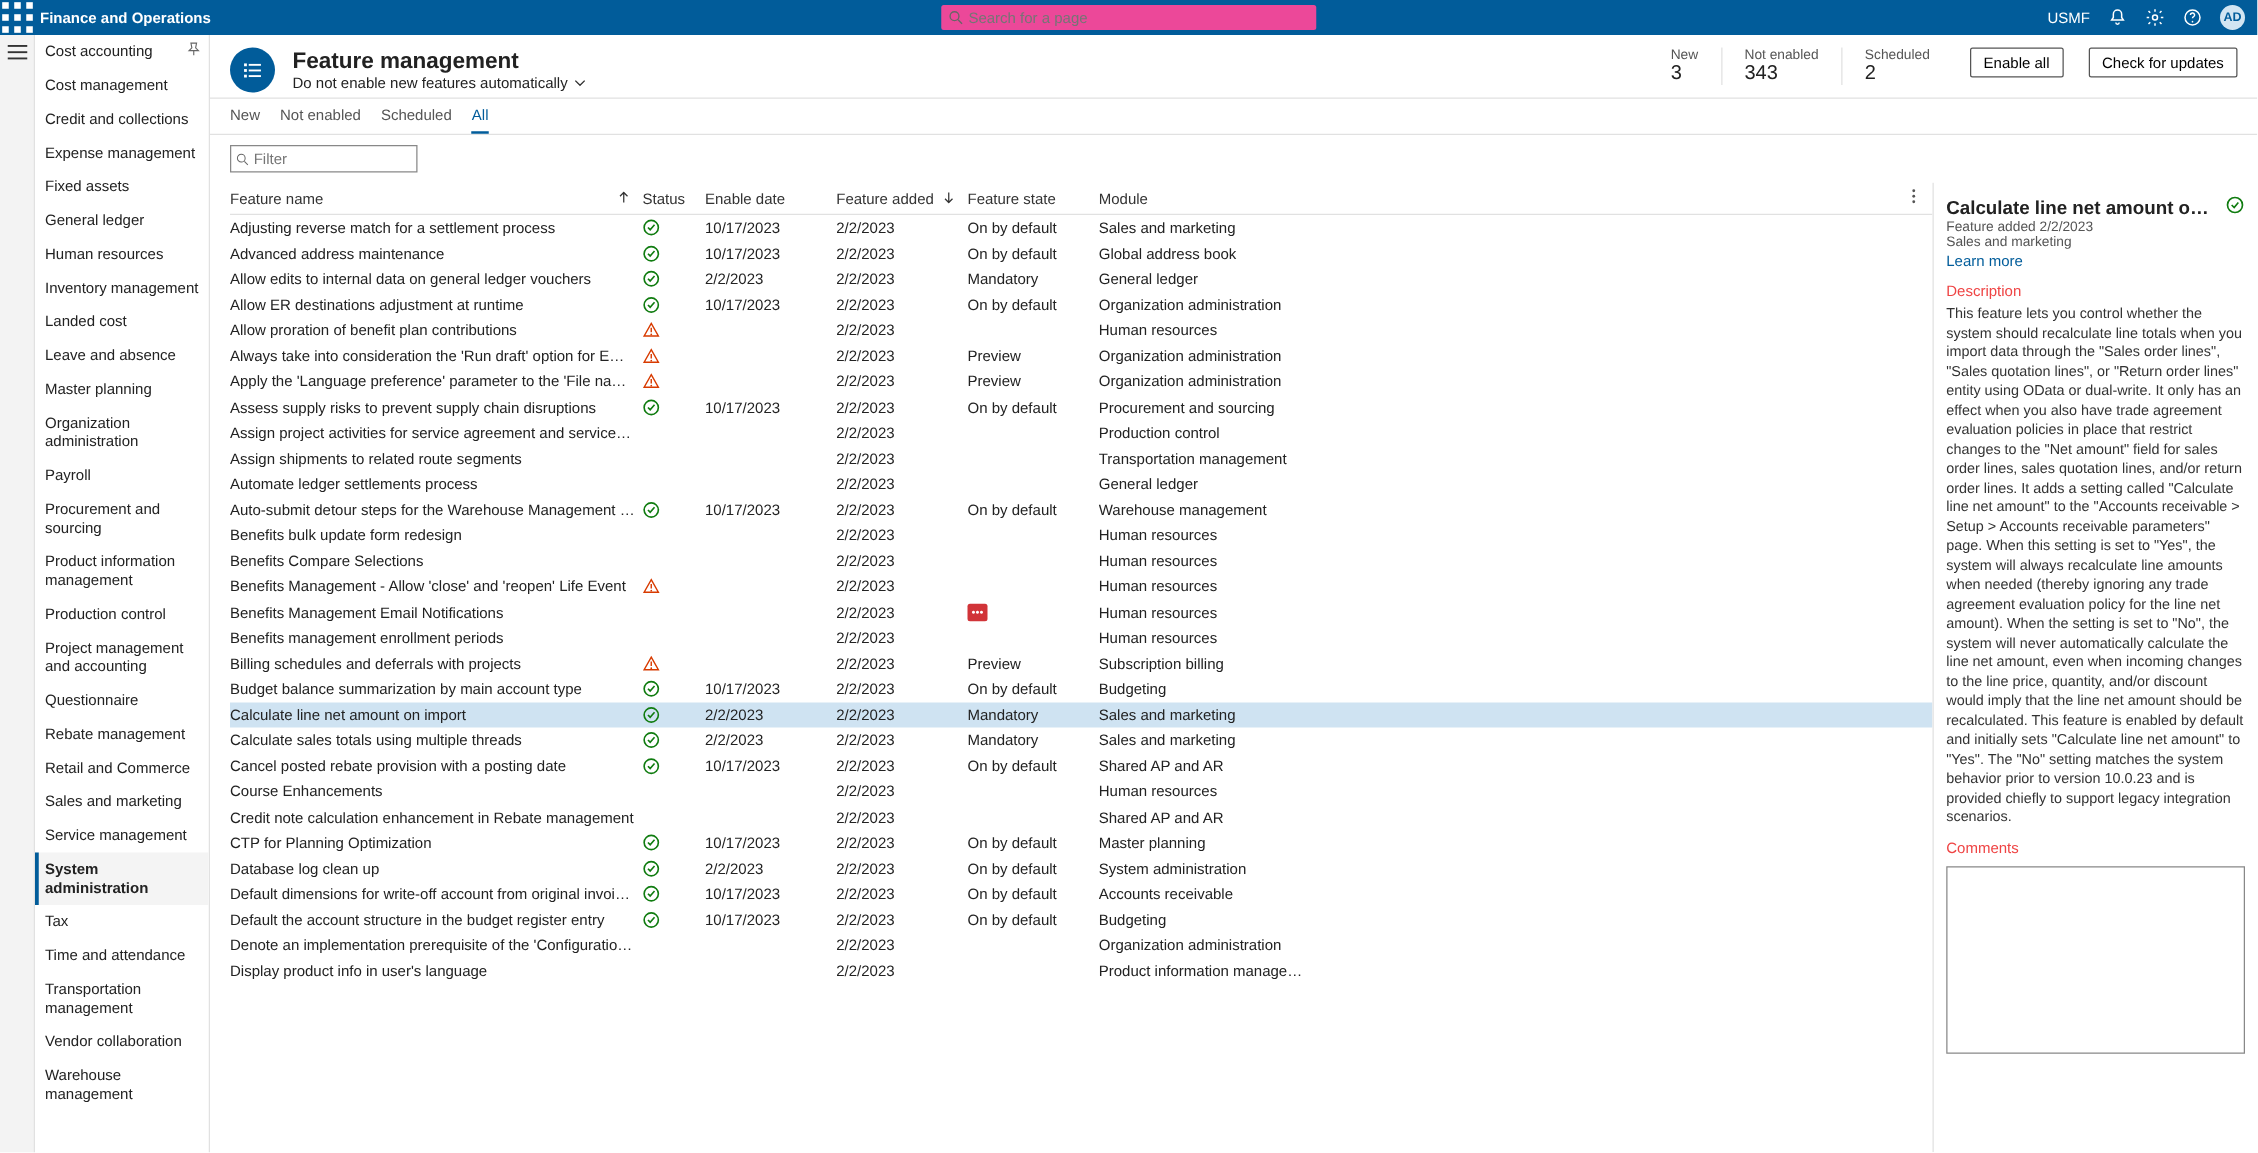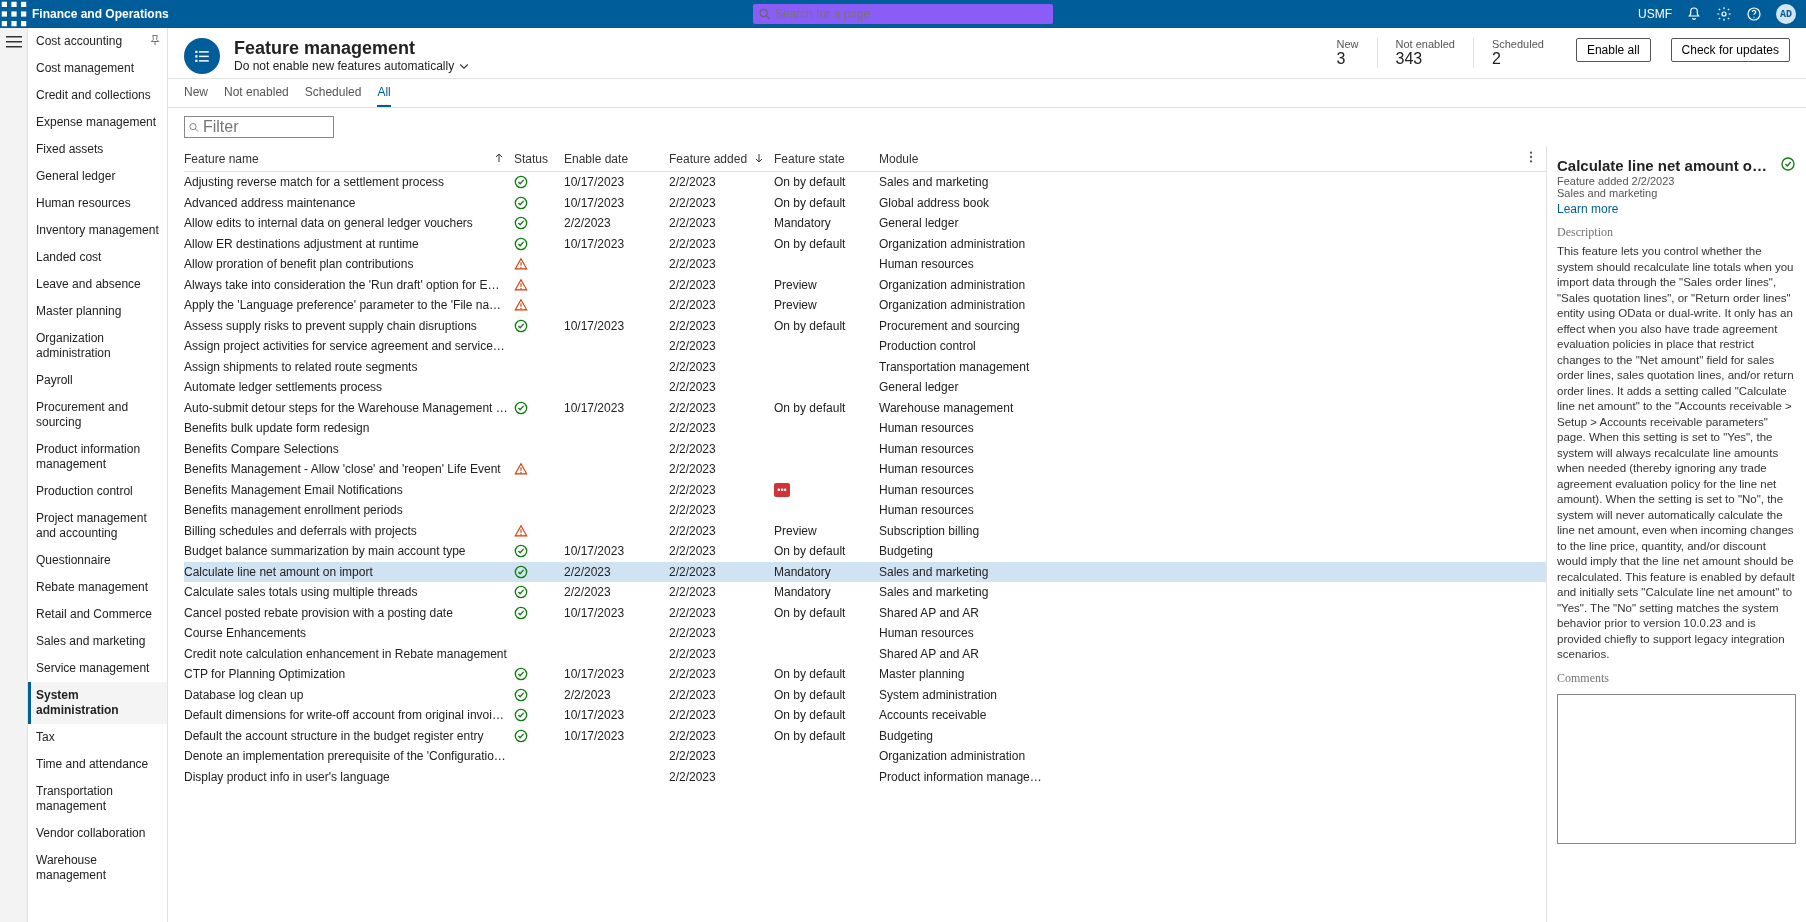--- a/index.html
+++ b/index.html
@@ -4,26 +4,26 @@
 <style>
 * { box-sizing: border-box; margin: 0; padding: 0; font-family: "Segoe UI", sans-serif; }
 html, body { height: 100%; overflow: hidden; background: #fff; }
 
 
 .topbar { height: 28px; background: #015C9A; color: #fff; display: flex; align-items: center; font-size: 12px; }
 .topbar .waffle { width: 28px; display: flex; align-items: center; justify-content: center; }
 .topbar .waffle svg { fill: #fff; }
 .topbar .brand { font-weight: 600; padding-left: 4px; }
 .topbar .search-wrap { margin-left: auto; margin-right: auto; }
-.topbar .search { width: 300px; height: 20px; border-radius: 2px; background:#8b5cf6; display:flex; align-items:center; padding:0 6px; color:#666; }
+.topbar .search { width: 300px; height: 20px; border-radius: 2px; background:#ec4899; display:flex; align-items:center; padding:0 6px; color:#666; }
 .topbar .search svg { width:12px; height:12px; fill:#666; margin-right:4px; }
 .topbar .search input { border:none; outline:none; font-size:12px; width:100%; background:transparent; }
 .topbar .right { display:flex; align-items:center; gap:14px; padding-right:10px; }
 .topbar .right .icon { width:16px; height:16px; fill:#fff; }
-.topbar .avatar { width:20px; height:20px; border-radius:50%; background:#d1e5f2; color:#015C9A; font-size:10px; display:flex; align-items:center; justify-content:center; font-weight:600;font-family:Liberation Mono, monospace; }
+.topbar .avatar { width:20px; height:20px; border-radius:50%; background:#d1e5f2; color:#015C9A; font-size:10px; display:flex; align-items:center; justify-content:center; font-weight:600; }
 
 
 .shell { display:flex; height: calc(100% - 28px); }
 
 
 .rail { width:28px; background:#F3F3F3; border-right:1px solid #e1e1e1; display:flex; flex-direction:column; align-items:center; padding-top:6px; }
 .rail svg { width:16px; height:16px; fill:#333; }
 
 
 .sidebar { width:140px; background:#fff; border-right:1px solid #e1e1e1; overflow-y:auto; position:relative; }
@@ -52,21 +52,21 @@
 
 
 .tabs { display:flex; gap:16px; padding:6px 16px 0 16px; font-size:12px; border-bottom:1px solid #e1e1e1; }
 .tab { padding-bottom:6px; color:#555; cursor:pointer; }
 .tab.active{ color:#015C9A; border-bottom:2px solid #015C9A; font-weight:400; }
 
 
 .filter-row{padding:8px 16px;}
 .filter-row .filter{ display:flex; align-items:center; border:1px solid #888; width:150px; height:22px; padding:0 4px; font-size:12px; color:#666;}
 .filter-row .filter svg{width:11px;height:11px;fill:#666;margin-right:4px;}
-.filter-row .filter input{border:none;outline:none;font-size:16px;width:100%;}
+.filter-row .filter input{border:none;outline:none;font-size:12px;width:100%;}
 
 
 .split { flex:1; display:flex; overflow:hidden; }
 .grid-wrap { flex:1; overflow:hidden; display:flex; flex-direction:column; padding:0 0 0 16px; }
 .grid-head, .grid-row { display:grid; grid-template-columns: 330px 50px 105px 105px 105px 175px 1fr 20px; align-items:center; font-size:12px; }
 .grid-head { color:#333; border-bottom:1px solid #e1e1e1; height:26px; position:relative; }
 .grid-head .col { font-weight:400; cursor:pointer; display:flex; align-items:center; gap:4px; }
 .grid-head .sort-icon svg{width:10px;height:10px;fill:#333;}
 .grid-head .menu-icon{justify-self:end; padding-right:8px;}
 .grid-head .menu-icon svg{width:14px;height:14px;fill:#555;}
@@ -81,21 +81,21 @@
 .red-tag{background:#D13438;color:#fff;width:16px;height:14px;border-radius:2px;display:flex;align-items:center;justify-content:center;font-size:9px;}
 
 
 .details { width:260px; border-left:1px solid #e1e1e1; padding:10px 10px; overflow-y:auto; }
 .details h2{font-size:15px;font-weight:600;color:#222;white-space:nowrap;overflow:hidden;text-overflow:ellipsis;display:flex;align-items:center;gap:6px;}
 .details h2 .ok{margin-left:auto;}
 .details h2 .ok svg{width:16px;height:16px;stroke:#107C10;fill:none;stroke-width:2;}
 .details .meta{font-size:11px;color:#555;}
 .details a{font-size:12px;color:#015C9A;text-decoration:none;}
 .details .mandatory-bar{ margin:10px -10px; padding:6px 10px; background:#e8f3fb; border:1px solid #bcdff2; font-size:12px; color:#333;}
-.details .section-title{font-size:12px;color:#737373;margin:8px 0 4px;font-family:Liberation Serif, serif;}
+.details .section-title{font-size:12px;color:#ef4444;margin:8px 0 4px;}
 .details .desc{font-size:11.5px;color:#333;line-height:1.35;}
 .details textarea{width:100%;height:150px;border:1px solid #888;resize:none;font-size:12px;padding:4px;margin-top:4px;}
 
 
 ::-webkit-scrollbar{width:8px;height:8px;}
 ::-webkit-scrollbar-thumb{background:#c1c1c1;border-radius:4px;}
 </style>
 </head>
 <body>
 

